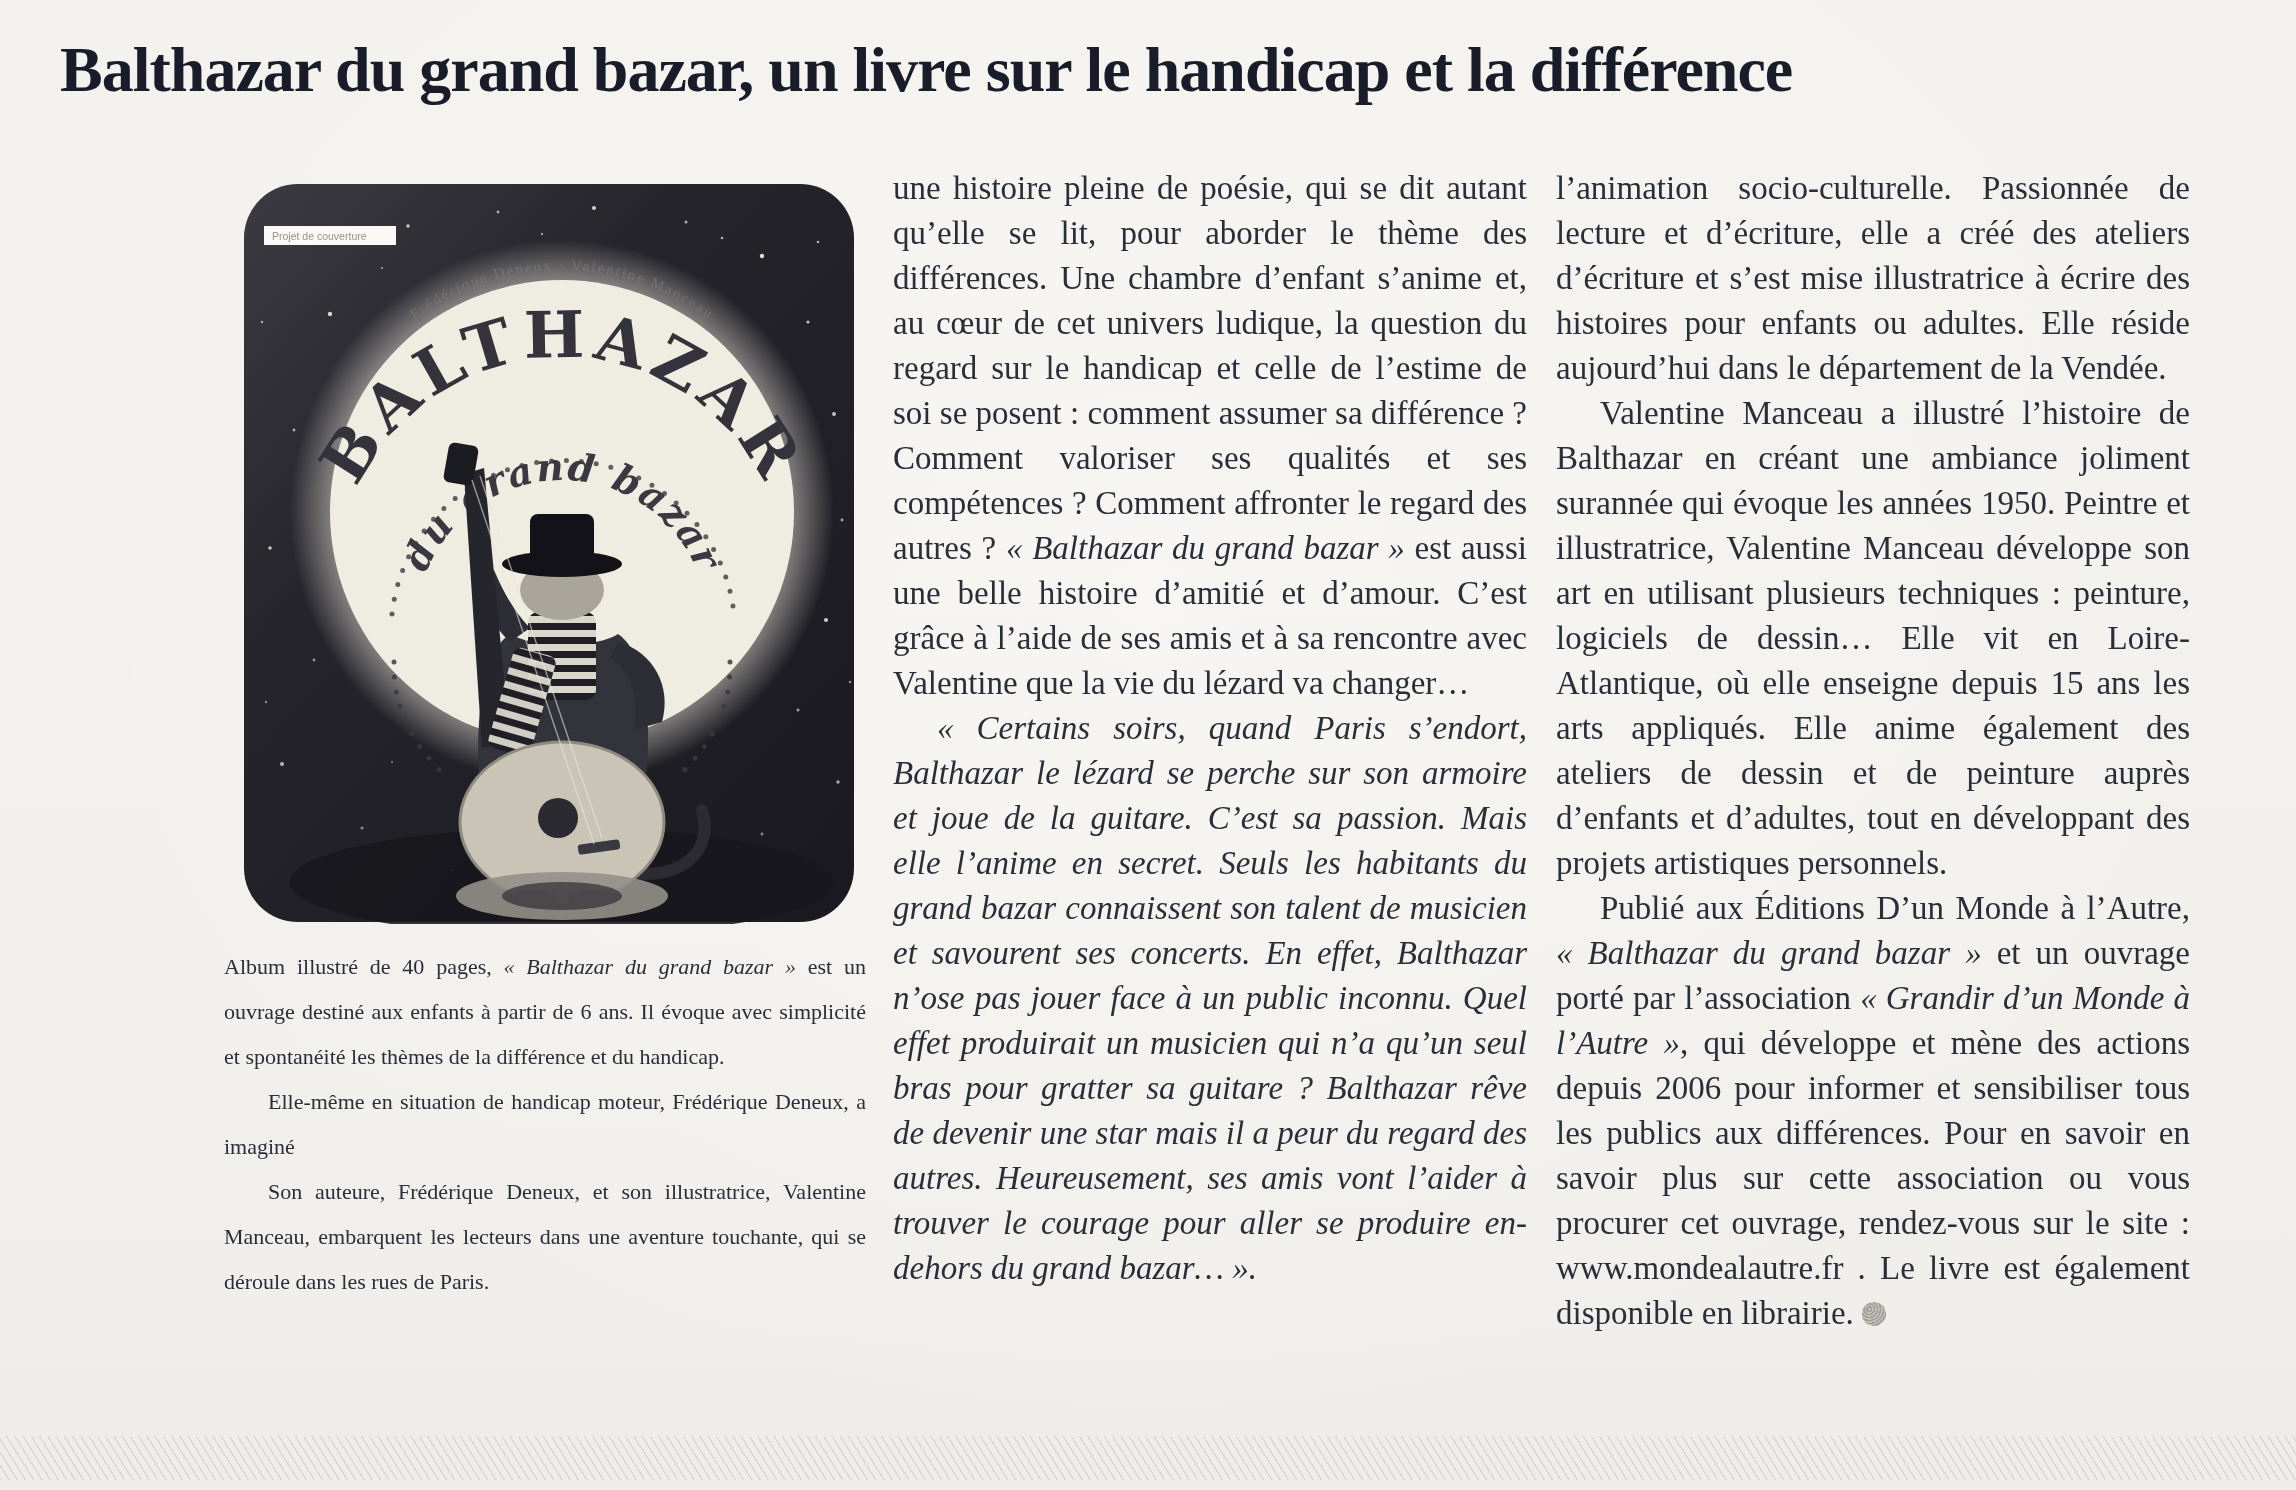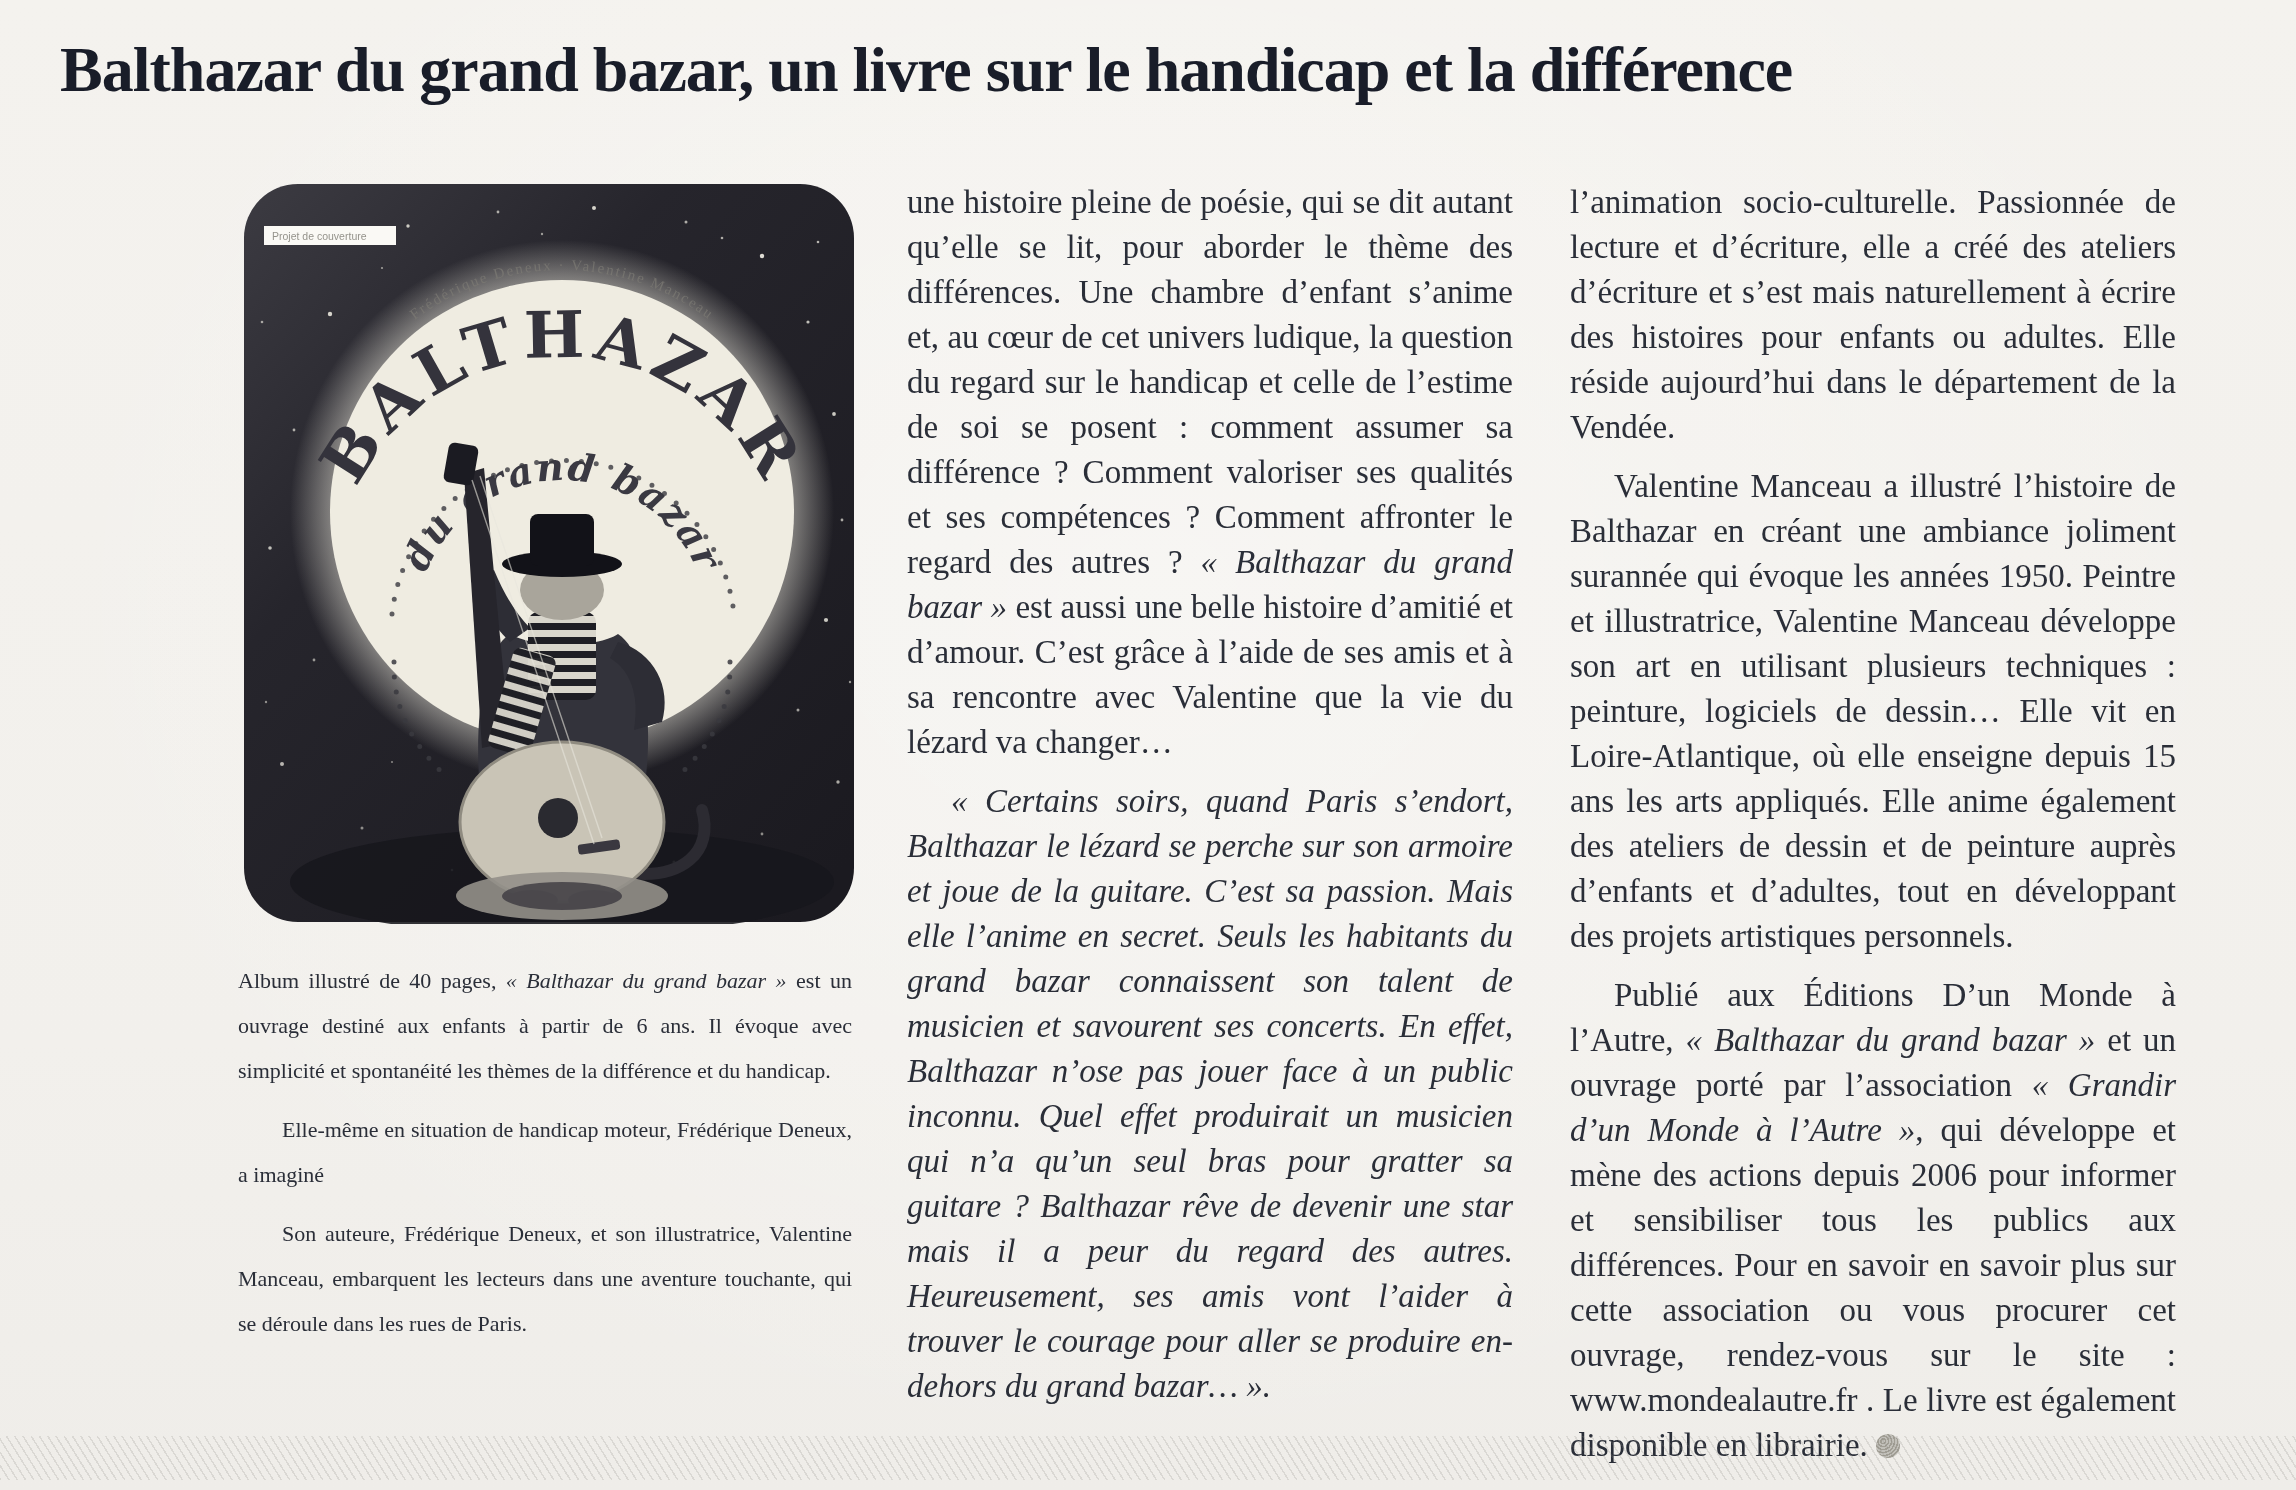--- a/index.html
+++ b/index.html
@@ -22,21 +22,21 @@
     font-size:33px;line-height:45px;text-align:justify;
     color:#2a2e38;
   }
   .col-middle{left:893px;}
   .col-right{left:1556px;}
   .caption{
     position:absolute;left:224px;top:944px;width:642px;
     font-size:22px;line-height:45px;text-align:justify;
     color:#2a2e38;
   }
-  .para{margin:14px;}
+  .para{margin:0;}
   .para.indent{text-indent:44px;}
   .it{font-style:italic;}
   .endmark{
     display:inline-block;margin-left:8px;width:24px;height:24px;vertical-align:-2px;
     border-radius:50%;
     background:
       repeating-radial-gradient(circle at 30% 30%, rgba(255,255,255,0.35) 0 1.5px, rgba(0,0,0,0) 1.5px 3px),
       #a09d94;
   }
   .cover-figure{position:absolute;left:242px;top:182px;width:614px;height:742px;margin:0;}
@@ -175,20 +175,20 @@
       <p class="para indent"><span>Elle-même en situation de handicap moteur, Frédérique Deneux, a imaginé</span></p>
       <p class="para indent"><span>Son auteure, Frédérique Deneux, et son illustratrice, Valentine Manceau, embarquent les lecteurs dans une aventure touchante, qui se déroule dans les rues de Paris.</span></p>
     </div>
 
   <div class="col col-middle">
       <p class="para"><span>une histoire pleine de poésie, qui se dit autant qu’elle se lit, pour aborder le thème des différences. Une chambre d’enfant s’anime et, au cœur de cet univers ludique, la question du regard sur le handicap et celle de l’estime de soi se posent&nbsp;: comment assumer sa différence&nbsp;? Comment valoriser ses qualités et ses compétences&nbsp;? Comment affronter le regard des autres&nbsp;? </span><span class="it">«&nbsp;Balthazar du grand bazar&nbsp;»</span><span> est aussi une belle histoire d’amitié et d’amour. C’est grâce à l’aide de ses amis et à sa rencontre avec Valentine que la vie du lézard va changer…</span></p>
       <p class="para indent"><span class="it">«&nbsp;Certains soirs, quand Paris s’endort, Balthazar le lézard se perche sur son armoire et joue de la guitare. C’est sa passion. Mais elle l’anime en secret. Seuls les habitants du grand bazar connaissent son talent de musicien et savourent ses concerts. En effet, Balthazar n’ose pas jouer face à un public inconnu. Quel effet produirait un musicien qui n’a qu’un seul bras pour gratter sa guitare&nbsp;? Balthazar rêve de devenir une star mais il a peur du regard des autres. Heureusement, ses amis vont l’aider à trouver le courage pour aller se produire en-dehors du grand bazar…&nbsp;».</span></p>
     </div>
 
   <div class="col col-right">
-      <p class="para"><span>l’animation socio-culturelle. Passionnée de lecture et d’écriture, elle a créé des ateliers d’écriture et s’est mais naturellement à écrire des histoires pour enfants ou adultes. Elle réside aujourd’hui dans le département de la Vendée.</span></p>
+      <p class="para"><span>l’animation socio-culturelle. Passionnée de lecture et d’écriture, elle a créé des ateliers d’écriture et s’est mise illustratrice à écrire des histoires pour enfants ou adultes. Elle réside aujourd’hui dans le département de la Vendée.</span></p>
       <p class="para indent"><span>Valentine Manceau a illustré l’histoire de Balthazar en créant une ambiance joliment surannée qui évoque les années 1950. Peintre et illustratrice, Valentine Manceau développe son art en utilisant plusieurs techniques&nbsp;: peinture, logiciels de dessin… Elle vit en Loire-Atlantique, où elle enseigne depuis 15 ans les arts appliqués. Elle anime également des ateliers de dessin et de peinture auprès d’enfants et d’adultes, tout en développant des projets artistiques personnels.</span></p>
       <p class="para indent"><span>Publié aux Éditions D’un Monde à l’Autre, </span><span class="it">«&nbsp;Balthazar du grand bazar&nbsp;»</span><span> et un ouvrage porté par l’association </span><span class="it">«&nbsp;Grandir d’un Monde à l’Autre&nbsp;»</span><span>, qui développe et mène des actions depuis 2006 pour informer et sensibiliser tous les publics aux différences. Pour en savoir en savoir plus sur cette association ou vous procurer cet ouvrage, rendez-vous sur le site&nbsp;: www.mondealautre.fr . Le livre est également disponible en librairie.</span><span class="endmark"></span></p>
     </div>
 
   <div class="hatch"></div>
 
 </div>
 
 </body></html>

